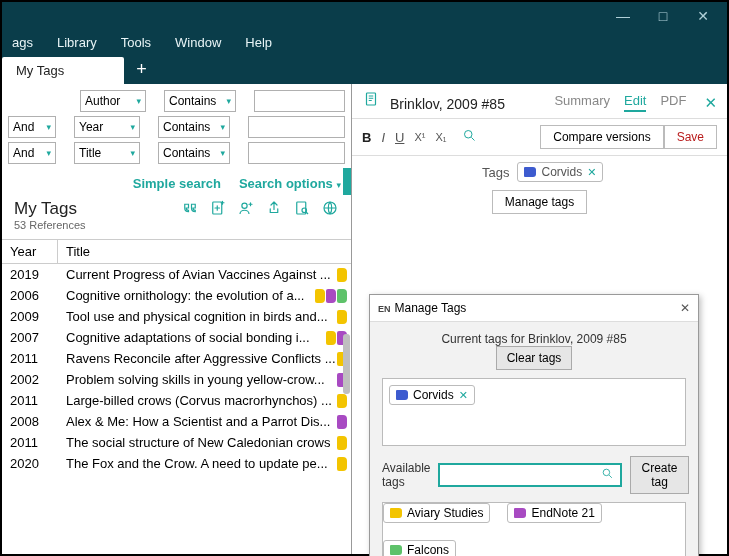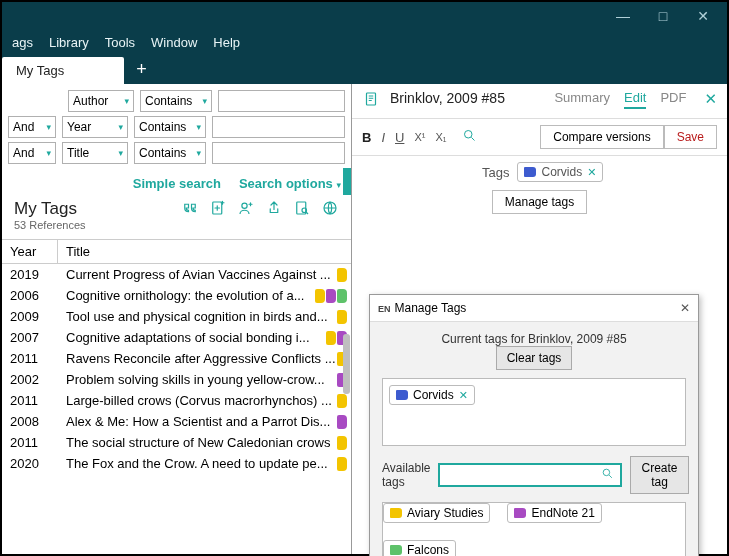--- a/index.html
+++ b/index.html
@@ -1,30 +1,30 @@
 <!DOCTYPE html>
 <html><head>
 <meta charset="utf-8">
 <style>
 * { box-sizing: border-box; margin: 0; padding: 0; font-family: "Segoe UI", Arial, sans-serif; }
 body { width: 729px; height: 556px; background: #000; overflow: hidden; position: relative; }
 .window { position: absolute; left: 2px; top: 2px; right: 2px; bottom: 2px; background: #fff; display: flex; flex-direction: column; }
 .titlebar { height: 28px; background: #0a3d4a; display: flex; justify-content: flex-end; align-items: center; padding-right: 4px; }
 .titlebar .ctrl { width: 40px; height: 24px; color: #b0d0d8; font-size: 14px; text-align: center; line-height: 24px; cursor: pointer; }
-.menubar { height: 24px; background: #0a3d4a; color: #e8f4f6; font-size: 13px; display: flex; align-items: center; padding-left: 2px; }
+.menubar { height: 24px; background: #0a3d4a; color: #e8f4f6; font-size: 13px; display: flex; align-items: center; padding-left: 2px; gap: 8px; }
 .menubar span { padding: 2px 8px; cursor: pointer; }
 .tabs-row { height: 30px; background: #0a3d4a; display: flex; align-items: flex-end; }
 .tab { background: #fff; padding: 6px 60px 6px 14px; font-size: 13px; color: #222; border-radius: 2px 2px 0 0; }
 .tab-add { color: #fff; font-size: 18px; padding: 4px 12px; cursor: pointer; }
 .body { flex: 1; display: flex; min-height: 0; }
 .left { width: 350px; border-right: 1px solid #999; display: flex; flex-direction: column; background: #fff; }
 .right { flex: 1; display: flex; flex-direction: column; position: relative; background: #fff; }
 
 .search-rows { padding: 6px 6px 0 6px; }
-.sr { display: flex; gap: 6px; margin-bottom: 4px; }
+.sr { display: flex; gap: 18px; margin-bottom: 4px; }
 .sel { border: 1px solid #b0b0b0; font-size: 12px; padding: 2px 4px; display: flex; align-items: center; justify-content: space-between; background: #fff; cursor: pointer; }
 .sel .chev { color: #1fa89e; font-size: 9px; margin-left: 4px; }
 .sel.op { width: 48px; }
 .sel.fld { width: 66px; }
 .sel.cnd { width: 72px; }
 .txt { flex: 1; border: 1px solid #b0b0b0; min-width: 80px; height: 22px; font-size: 12px; padding: 0 4px; }
 .search-links { display: flex; justify-content: flex-end; align-items: center; gap: 18px; padding: 8px 10px 4px; font-size: 13px; }
 .search-links .lnk { color: #1fa89e; font-weight: 600; cursor: pointer; }
 .search-links .chev { color: #1fa89e; font-size: 9px; }
 .teal-bar { position: absolute; right: 0; top: 0; width: 8px; height: 100%; background: #1fa89e; }
@@ -41,21 +41,21 @@
 .th.year { width: 56px; border-right: 1px solid #ccc; }
 .th.title { flex: 1; }
 .rows { flex: 1; overflow: hidden; position: relative; }
 .row { display: flex; align-items: center; font-size: 13px; padding: 3px 0; }
 .row .year { width: 56px; padding-left: 8px; }
 .row .title { flex: 1; padding-left: 8px; white-space: nowrap; overflow: hidden; text-overflow: ellipsis; }
 .row .tags { display: flex; padding-right: 4px; }
 .tagdot { width: 10px; height: 14px; border-radius: 2px 4px 4px 2px; margin-left: 1px; }
 .scroll-thumb { position: absolute; right: 1px; top: 70px; width: 7px; height: 60px; background: #bfbfbf; border-radius: 3px; }
 
-.ref-head { display: flex; align-items: flex-start; padding: 6px 10px; gap: 10px; border-bottom: 1px solid #ddd; }
+.ref-head { display: flex; align-items: flex-end; padding: 6px 10px; gap: 10px; border-bottom: 1px solid #ddd; }
 .doc-icon { color: #1fa89e; font-size: 16px; }
 .ref-title { font-size: 14px; color: #222; flex: 0 0 auto; }
 .ref-tabs { display: flex; gap: 14px; margin-left: auto; font-size: 13px; }
 .ref-tab { color: #888; padding-bottom: 2px; cursor: pointer; }
 .ref-tab.active { color: #1fa89e; border-bottom: 2px solid #1fa89e; }
 .close-x { color: #1fa89e; font-size: 15px; cursor: pointer; margin-left: 8px; }
 
 .toolbar { display: flex; align-items: center; gap: 10px; padding: 6px 10px; border-bottom: 1px solid #ddd; }
 .fmt { font-size: 13px; color: #555; cursor: pointer; }
 .fmt.bold { font-weight: 700; color: #222; }

